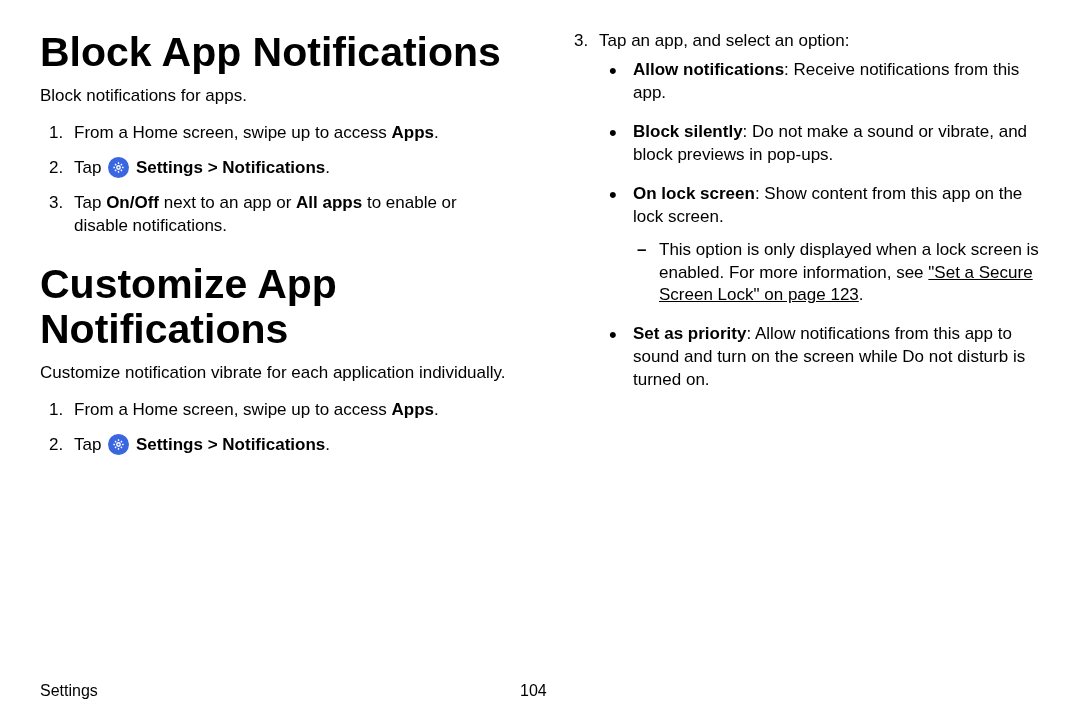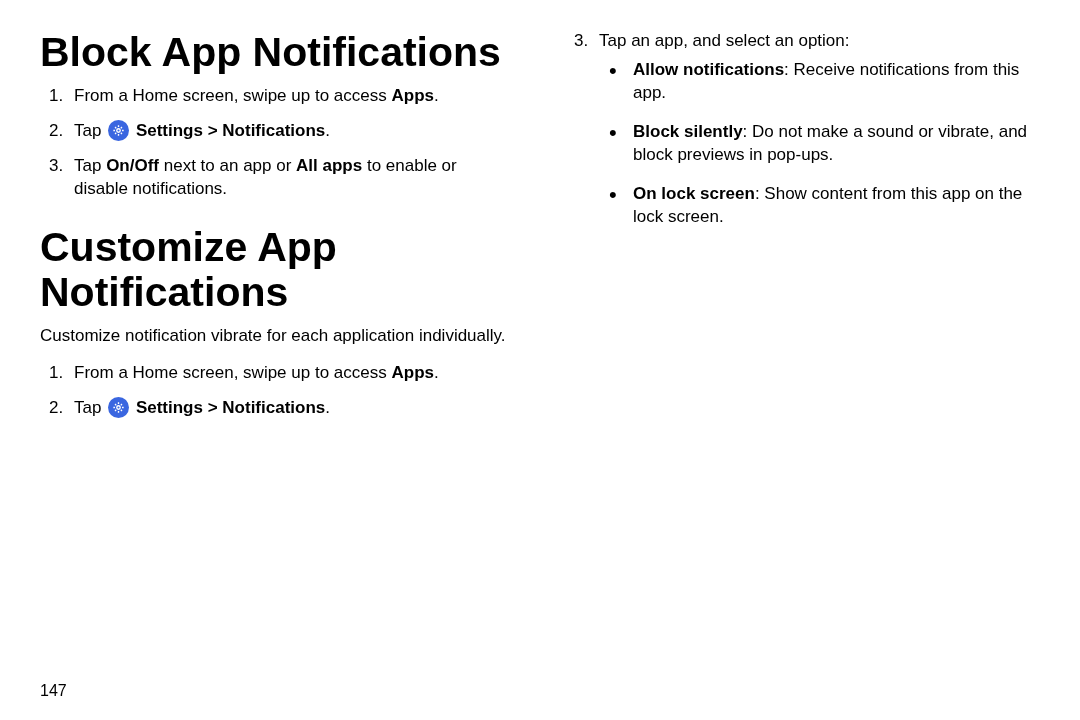--- a/index.html
+++ b/index.html
@@ -114,20 +114,21 @@
     ol[start] { counter-reset: none; }
     .col-right ol { margin-bottom: 0; }
     .col-right ol > li { margin-bottom: 8px; }
   </style>
 </head>
 <body>
 
 <div class="columns">
   <div class="col">
     <h1>Block App Notifications</h1>
+    <p class="intro">Block notifications for apps.</p>
     <ol>
       <li>
         <span>From a Home screen, swipe up to access </span><b>Apps</b><span>.</span>
       </li>
       <li>
         <span>Tap</span>
         <span class="settings-icon">
           <svg viewBox="0 0 24 24" fill="none" stroke="#fff" stroke-width="2.5">
             <circle cx="12" cy="12" r="3.2"></circle>
             <path d="M12 2.5v3M12 18.5v3M21.5 12h-3M5.5 12h-3M18.4 5.6l-2.1 2.1M7.7 16.3l-2.1 2.1M18.4 18.4l-2.1-2.1M7.7 7.7 5.6 5.6"></path>
@@ -165,22 +166,31 @@
         <span>Tap an app, and select an option:</span>
         <ul class="bullets">
           <li>
             <b>Allow notifications</b><span>: Receive notifications from this app.</span>
           </li>
           <li>
             <b>Block silently</b><span>: Do not make a sound or vibrate, and block previews in pop-ups.</span>
           </li>
           <li>
             <b>On lock screen</b><span>: Show content from this app on the lock screen.</span>
+            <ul class="dashes">
+              <li>
+                <span>This option is only displayed when a lock screen is enabled. For more information, see </span><span class="xref">"Set a Secure Screen Lock" on page 123</span><span>.</span>
+              </li>
+            </ul>
+          </li>
+          <li>
+            <b>Set as priority</b><span>: Allow notifications from this app to sound and turn on the screen while Do not disturb is turned on.</span>
           </li>
         </ul>
       </li>
     </ol>
   </div>
 </div>
 
 <div class="footer">
-  <span class="page">147</span>
+  <span class="label">Settings</span>
+  <span class="page">104</span>
 </div>
 
 </body></html>

